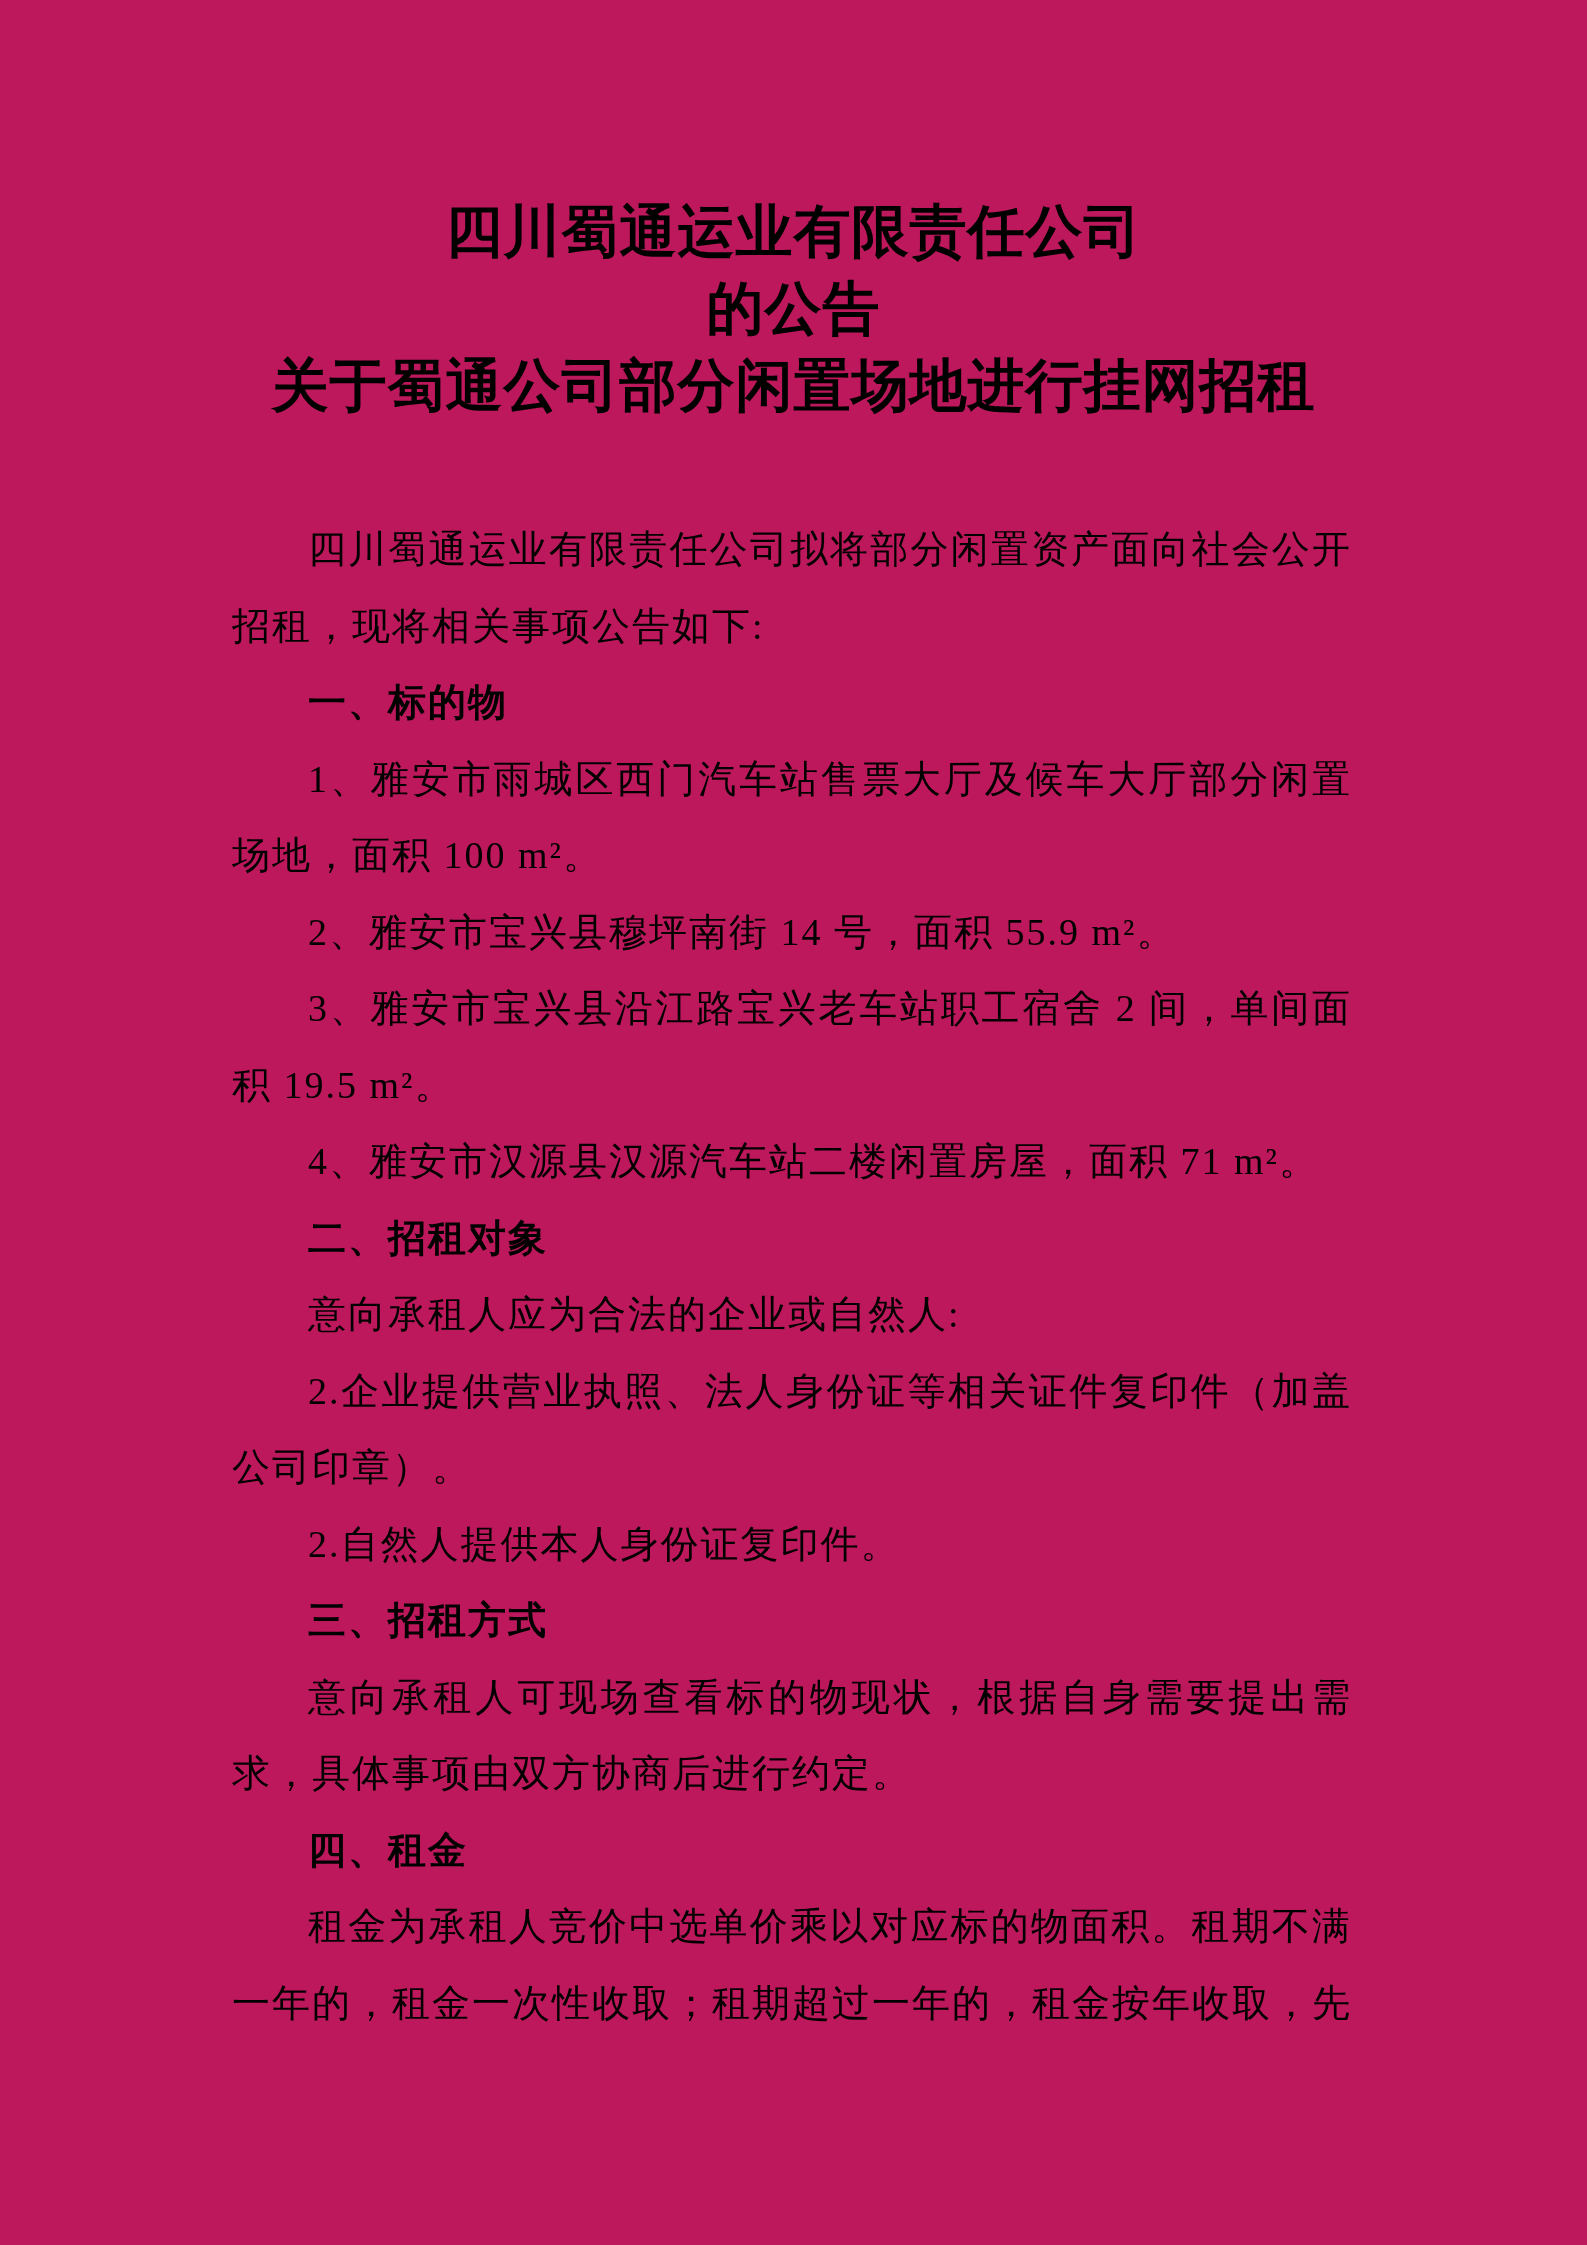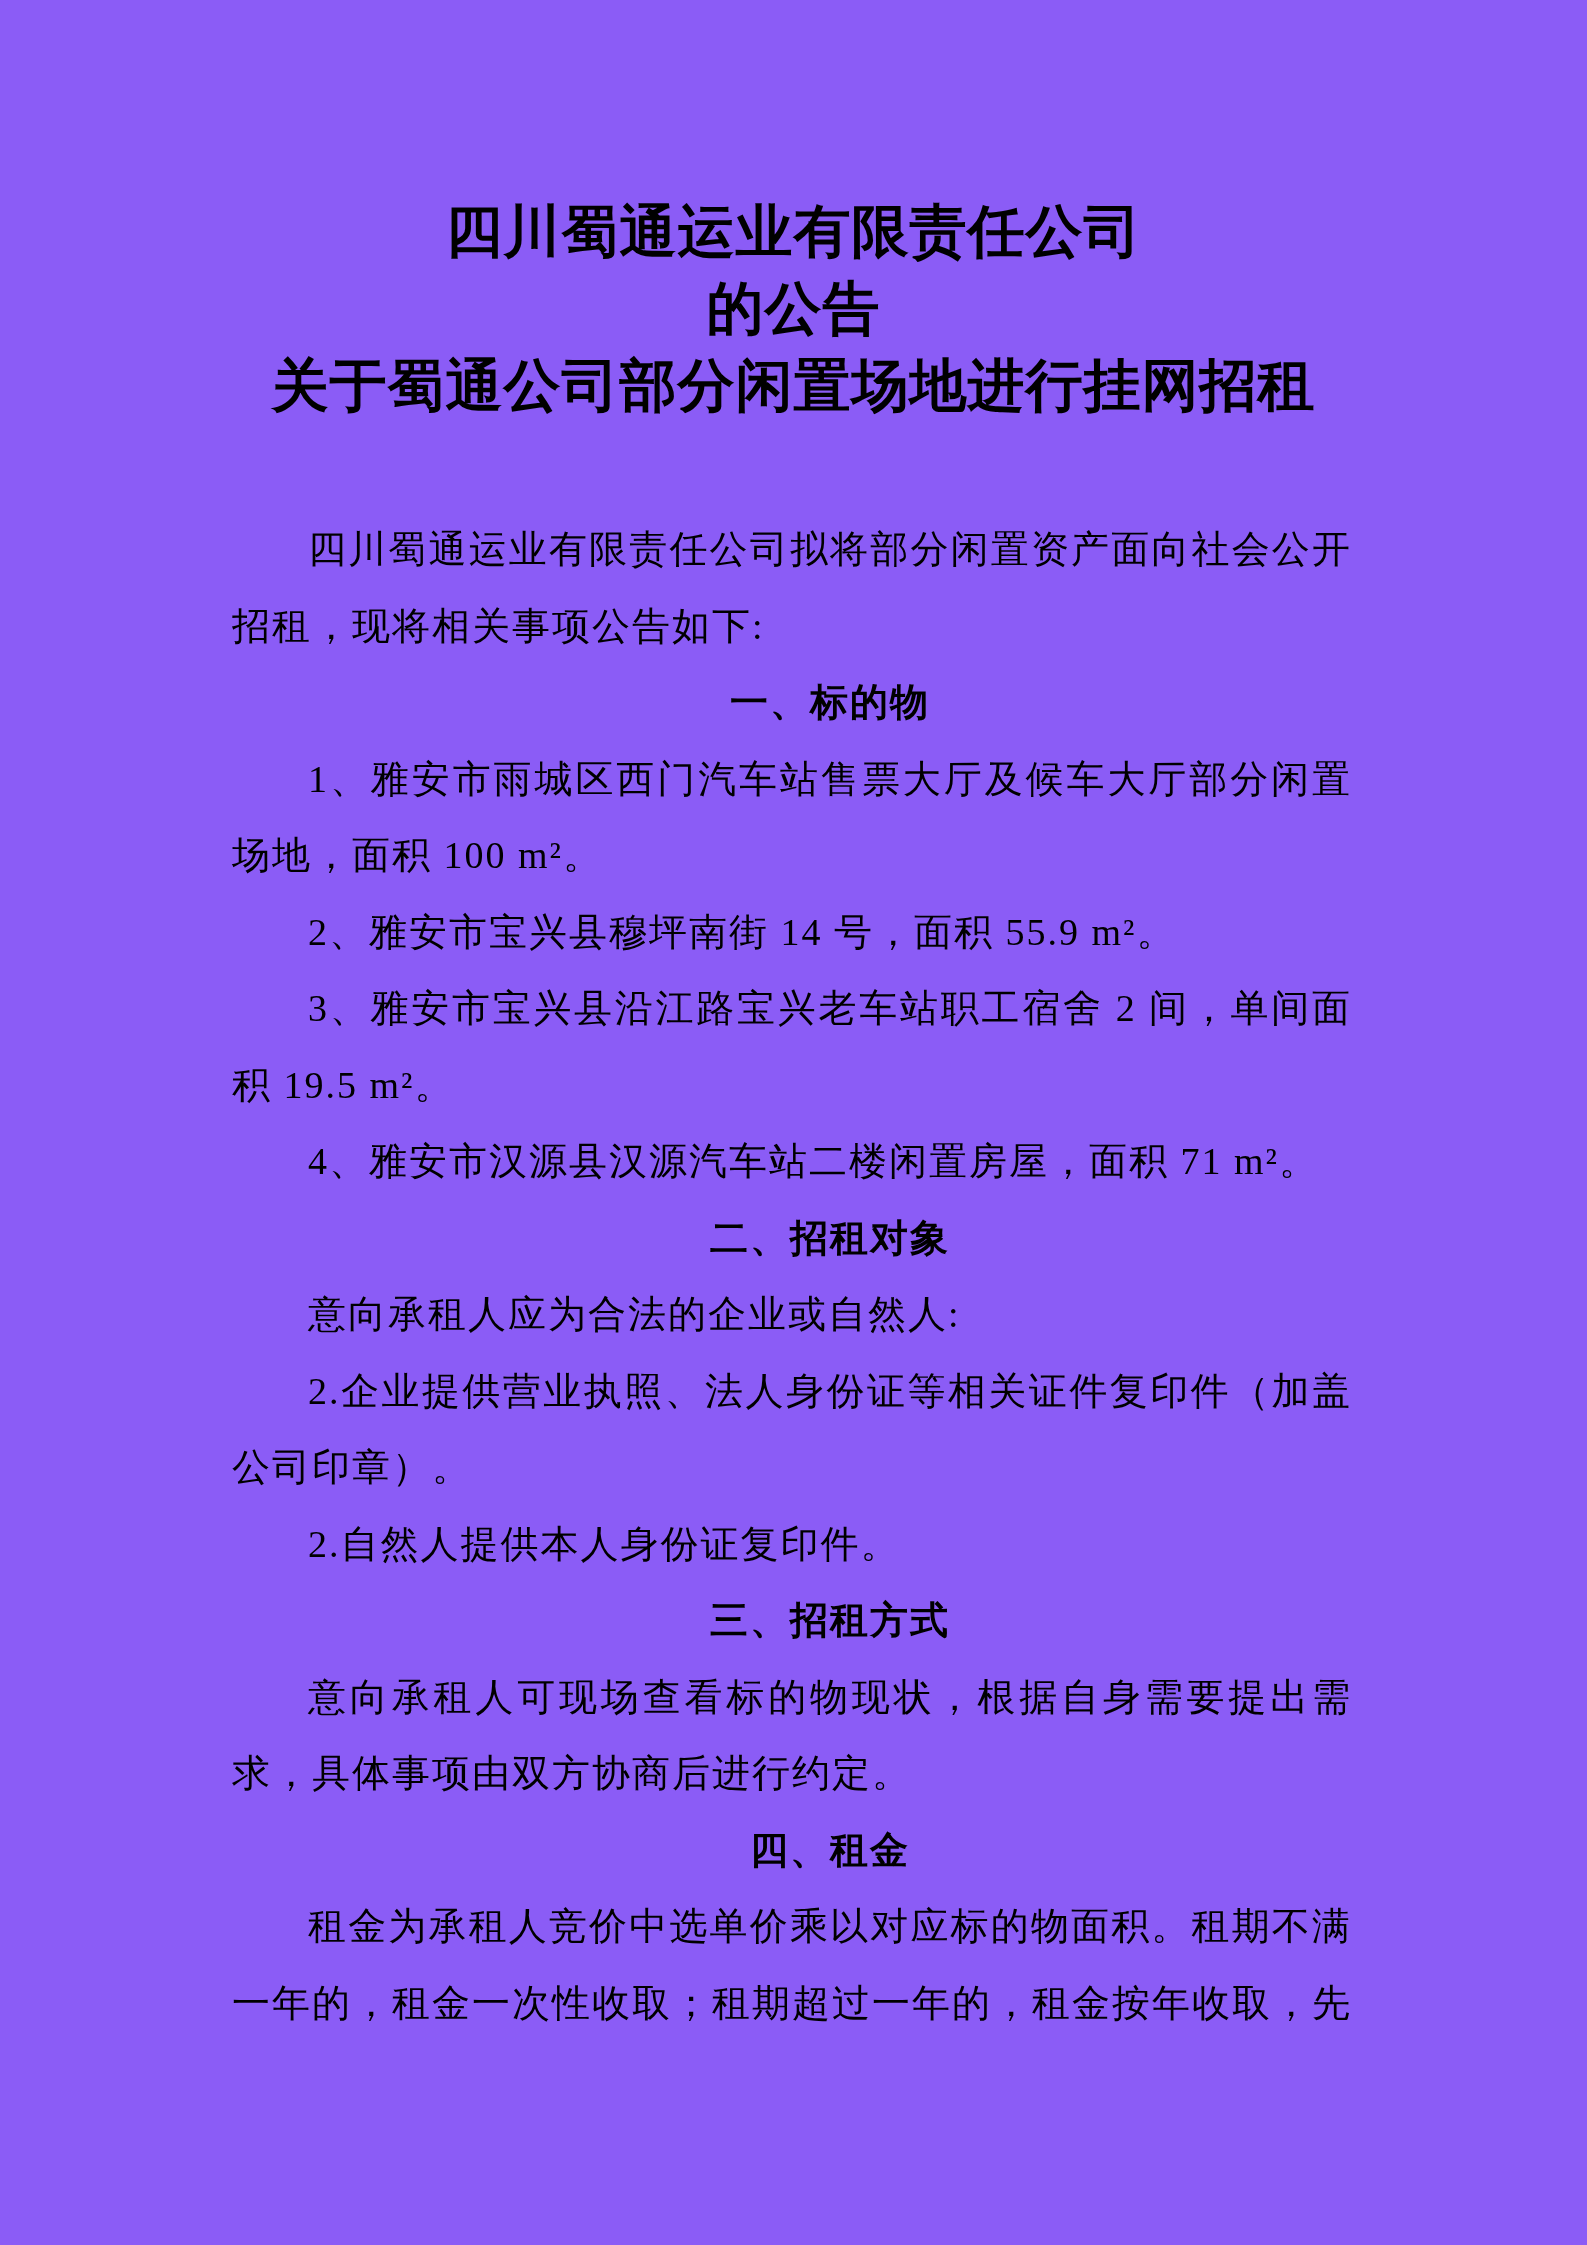--- a/index.html
+++ b/index.html
@@ -1,20 +1,20 @@
 <!DOCTYPE html>
 <html lang="zh"><head>
 <meta charset="utf-8">
 <style>
   html, body { margin: 0; padding: 0; background: #ffffff; }
   .page {
     position: relative;
     width: 1587px;
     height: 2245px;
-    background: #8b5cf6;
+    background: #be185d;
     color: #000000;
     font-family: "Liberation Serif", serif;
     overflow: hidden;
   }
   .doc-title {
     position: absolute;
     top: 193px;
     left: 0;
     width: 100%;
     text-align: center;
@@ -39,21 +39,21 @@
     margin: 0;
     text-indent: 2em;
   }
   .heading {
     margin: 0;
     font-family: Liberation Sans, sans-serif;
     font-weight: bold;
     font-size: 38px;
     line-height: 76.5px;
     text-indent: 2em;
-    text-align: center;
+    text-align: left;
   }
 </style>
 </head>
 <body>
 
 <div class="page">
 
   <header class="doc-title">
     <div>四川蜀通运业有限责任公司</div>
     <div>的公告</div>

